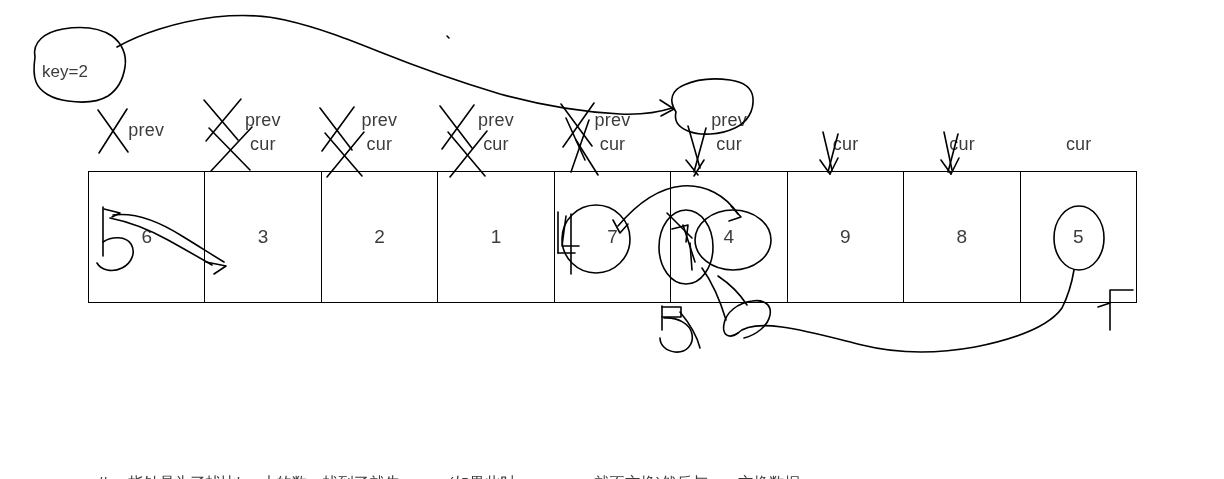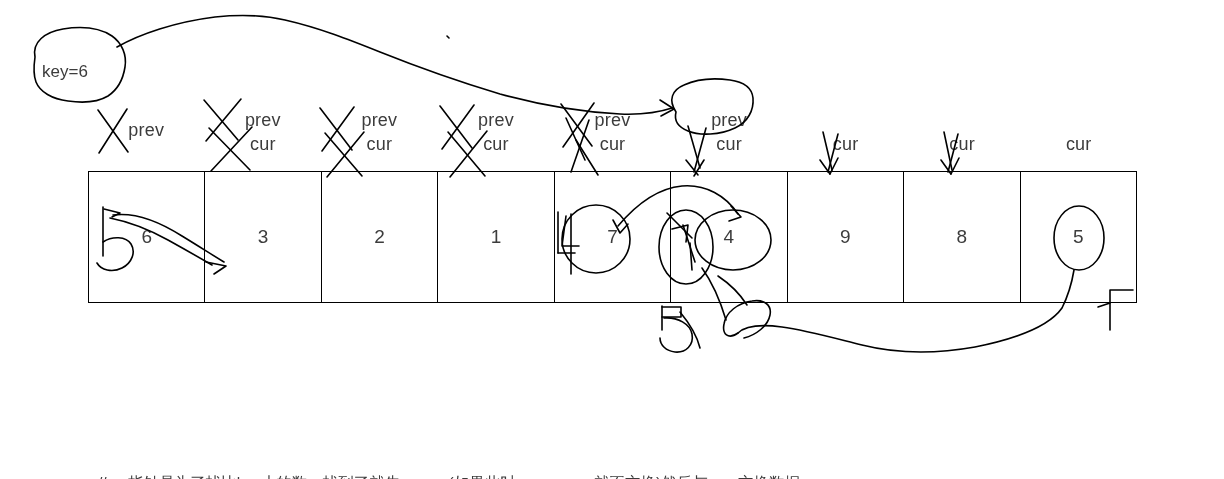--- a/index.html
+++ b/index.html
@@ -107,21 +107,21 @@
     left: 42px;
     top: 62px;
     font-size: 17px;
   }
 </style>
 </head>
 <body>
 
 <div id="canvas">
 
-  <div class="hw-text" id="key-label">key=6</div>
+  <div class="hw-text" id="key-label">key=2</div>
 
   <div class="labels" id="labels-row">
       <div class="label-col" style="left: 0px; width: 116.556px;">
         <div class="ptr solo-prev">prev</div>
       </div>
       <div class="label-col" style="left: 116.556px; width: 116.556px;">
         <div class="ptr prev">prev</div>
         <div class="ptr cur">cur</div>
       </div>
       <div class="label-col" style="left: 233.111px; width: 116.556px;">

